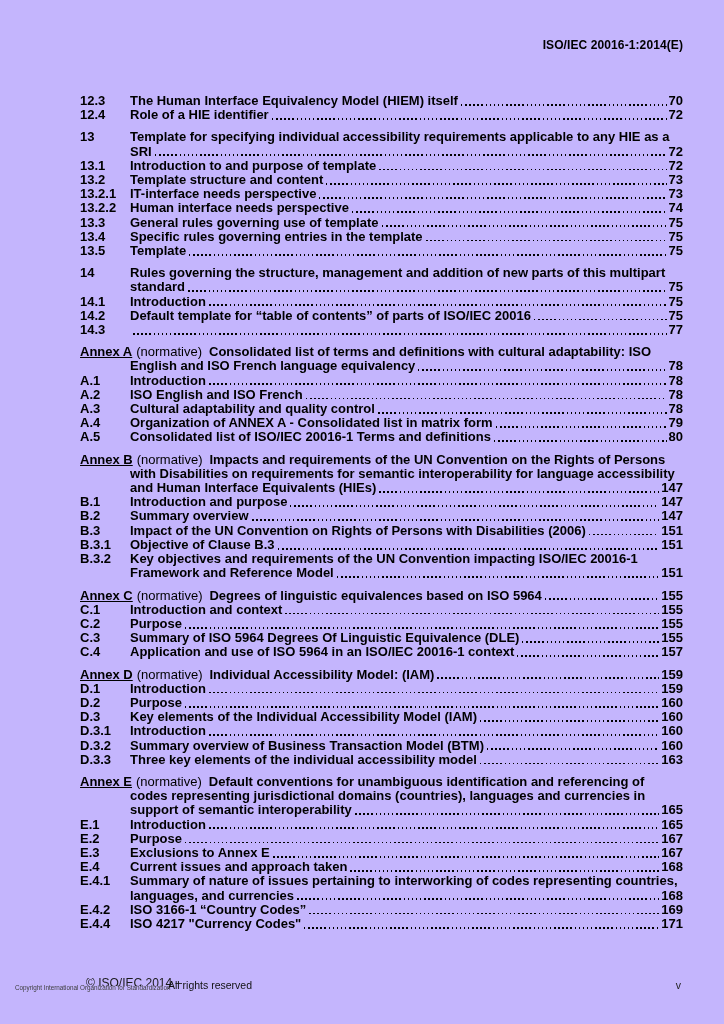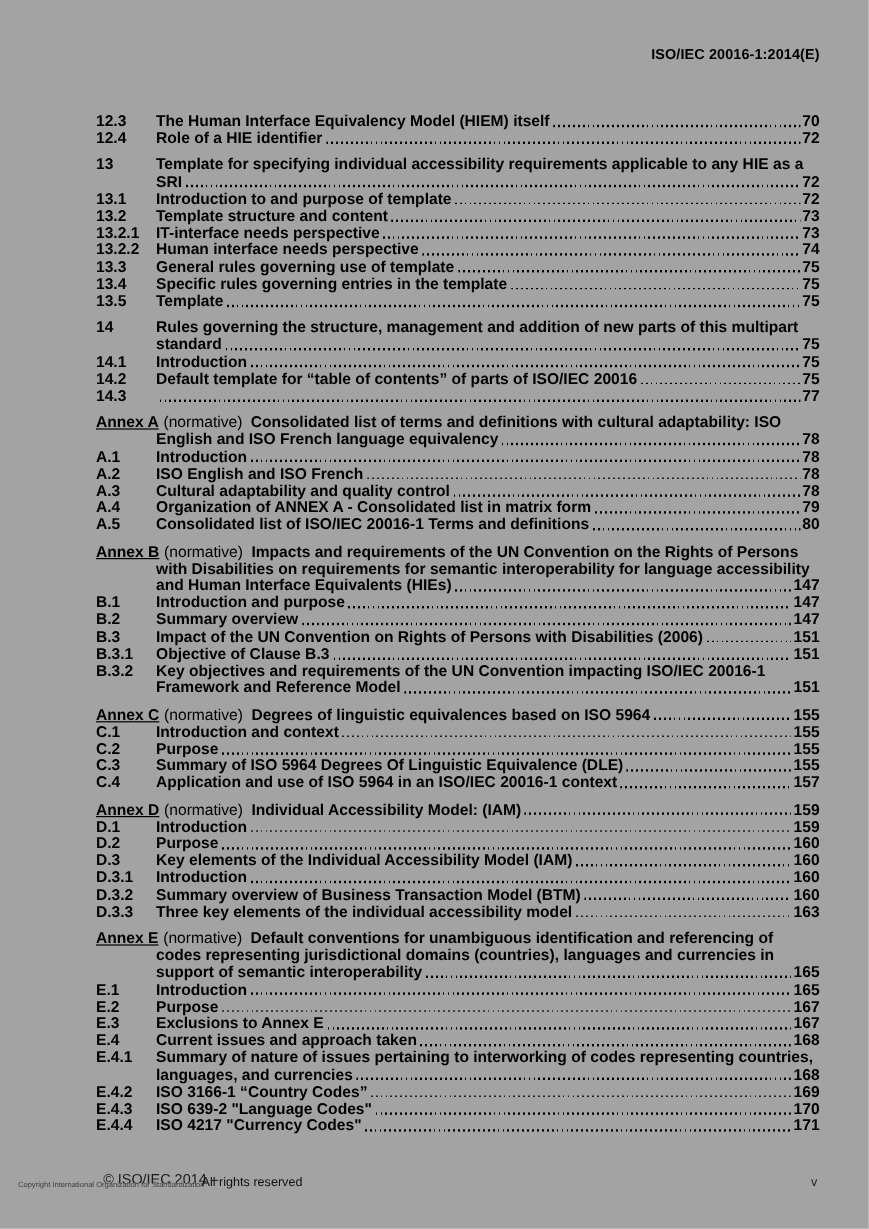--- a/index.html
+++ b/index.html
@@ -1,21 +1,21 @@
 <!DOCTYPE html>
 <html><head>
 <meta charset="utf-8">
 <style>
   html, body { margin: 0; padding: 0; background: #e8e8e8; }
   .page {
     position: relative;
     width: 724px;
     height: 1024px;
     margin: 0 auto;
-    background: #a3a3a3;
+    background: #c4b5fd;
     font-family: "Liberation Sans", sans-serif;
     color: #000;
     overflow: hidden;
   }
   .header {
     position: absolute;
     top: 38px;
     right: 41px;
     font-size: 12px;
     font-weight: bold;
@@ -565,30 +565,20 @@
           <span class="toc-num">E.4.2</span>
           <div class="toc-body">
             <div class="toc-line last">
               <span class="toc-text">ISO 3166-1 “Country Codes”</span>
               <span class="leader"></span>
               <span class="toc-page">169</span>
             </div>
           </div>
         </div>
         <div class="toc-entry">
-          <span class="toc-num">E.4.3</span>
-          <div class="toc-body">
-            <div class="toc-line last">
-              <span class="toc-text">ISO 639-2 "Language Codes"</span>
-              <span class="leader"></span>
-              <span class="toc-page">170</span>
-            </div>
-          </div>
-        </div>
-        <div class="toc-entry">
           <span class="toc-num">E.4.4</span>
           <div class="toc-body">
             <div class="toc-line last">
               <span class="toc-text">ISO 4217 "Currency Codes"</span>
               <span class="leader"></span>
               <span class="toc-page">171</span>
             </div>
           </div>
         </div>
       </div>

